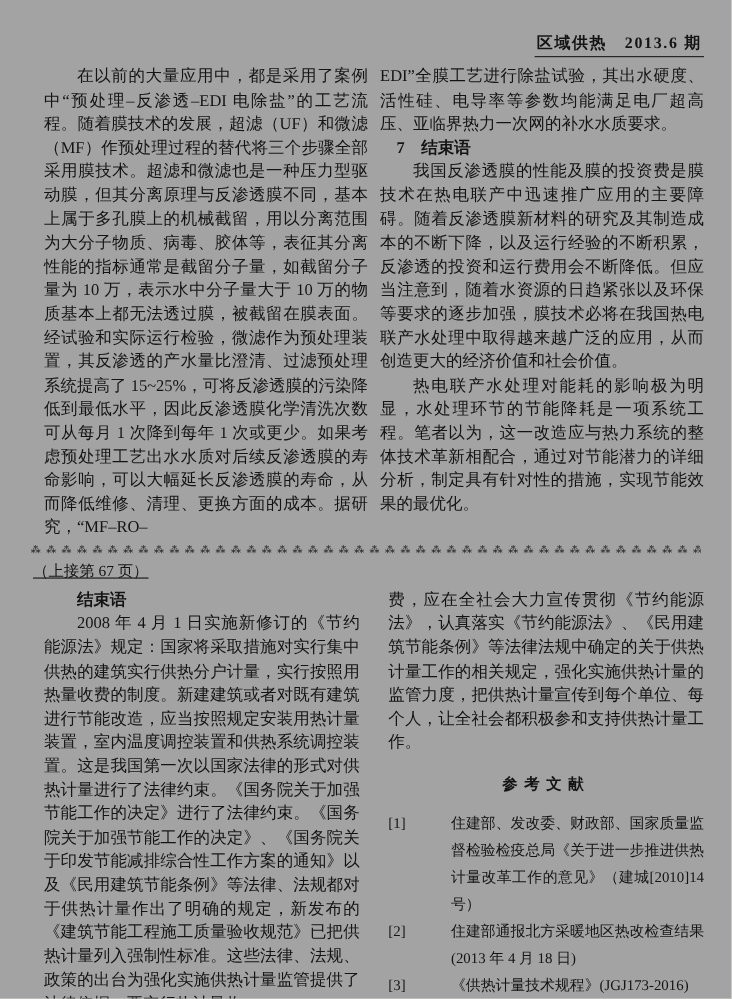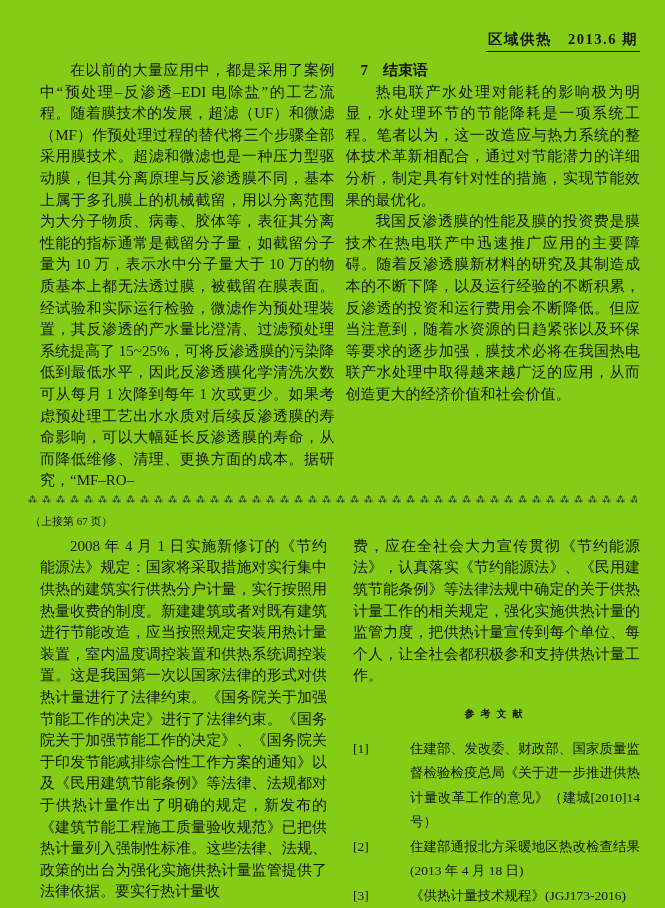--- a/index.html
+++ b/index.html
@@ -5,21 +5,21 @@
   html, body {
     margin: 0;
     padding: 0;
     background: #e8e8e4;
   }
   .page {
     position: relative;
     width: 665px;
     height: 908px;
     margin: 0 auto;
-    background: #84cc16;
+    background: #a3a3a3;
     color: #141414;
     font-family: "Liberation Serif", "DejaVu Serif", serif;
     overflow: hidden;
     box-sizing: border-box;
   }
   .header-row {
     margin: 30px 25px 0 40px;
     text-align: right;
     height: 24px;
   }
@@ -55,33 +55,34 @@
     margin: 3px 28px 0 28px;
     height: 14px;
     font-size: 9px;
     letter-spacing: 5px;
     white-space: nowrap;
     overflow: hidden;
     color: #1c1c1c;
   }
   .continuation-note {
     margin: 2px 25px 0 30px;
-    font-size: 11px;
+    font-size: 14px;
     line-height: 20px;
+    text-decoration: underline;
   }
   .cols-bottom { margin-top: 5px; }
   .conclusion-heading {
     font-weight: bold;
     margin: 0;
     text-indent: 2em;
   }
   .refs-heading {
     font-weight: bold;
     text-align: center;
-    font-size: 10px;
+    font-size: 14px;
     letter-spacing: 6px;
     margin: 16px 0 12px 0;
   }
   .ref-list { margin: 0; }
   .ref-item {
     display: flex;
     font-size: 13.5px;
     line-height: 24.5px;
     text-align: justify;
   }
@@ -98,32 +99,34 @@
 
   <div class="header-row">
     <span class="journal-header">区域供热　2013.6 期</span>
   </div>
 
   <div class="cols cols-top">
     <div class="col">
       <p class="indent">在以前的大量应用中，都是采用了案例中“预处理–反渗透–EDI 电除盐”的工艺流程。随着膜技术的发展，超滤（UF）和微滤（MF）作预处理过程的替代将三个步骤全部采用膜技术。超滤和微滤也是一种压力型驱动膜，但其分离原理与反渗透膜不同，基本上属于多孔膜上的机械截留，用以分离范围为大分子物质、病毒、胶体等，表征其分离性能的指标通常是截留分子量，如截留分子量为 10 万，表示水中分子量大于 10 万的物质基本上都无法透过膜，被截留在膜表面。经试验和实际运行检验，微滤作为预处理装置，其反渗透的产水量比澄清、过滤预处理系统提高了 15~25%，可将反渗透膜的污染降低到最低水平，因此反渗透膜化学清洗次数可从每月 1 次降到每年 1 次或更少。如果考虑预处理工艺出水水质对后续反渗透膜的寿命影响，可以大幅延长反渗透膜的寿命，从而降低维修、清理、更换方面的成本。据研究，“MF–RO–</p>
     </div>
     <div class="col">
+      <p>EDI”全膜工艺进行除盐试验，其出水硬度、活性硅、电导率等参数均能满足电厂超高压、亚临界热力一次网的补水水质要求。</p>
       <p class="sec-heading">7　结束语</p>
+      <p class="indent">我国反渗透膜的性能及膜的投资费是膜技术在热电联产中迅速推广应用的主要障碍。随着反渗透膜新材料的研究及其制造成本的不断下降，以及运行经验的不断积累，反渗透的投资和运行费用会不断降低。但应当注意到，随着水资源的日趋紧张以及环保等要求的逐步加强，膜技术必将在我国热电联产水处理中取得越来越广泛的应用，从而创造更大的经济价值和社会价值。</p>
       <p class="indent">热电联产水处理对能耗的影响极为明显，水处理环节的节能降耗是一项系统工程。笔者以为，这一改造应与热力系统的整体技术革新相配合，通过对节能潜力的详细分析，制定具有针对性的措施，实现节能效果的最优化。</p>
-      <p class="indent">我国反渗透膜的性能及膜的投资费是膜技术在热电联产中迅速推广应用的主要障碍。随着反渗透膜新材料的研究及其制造成本的不断下降，以及运行经验的不断积累，反渗透的投资和运行费用会不断降低。但应当注意到，随着水资源的日趋紧张以及环保等要求的逐步加强，膜技术必将在我国热电联产水处理中取得越来越广泛的应用，从而创造更大的经济价值和社会价值。</p>
     </div>
   </div>
 
   <div class="divider">⁂⁂⁂⁂⁂⁂⁂⁂⁂⁂⁂⁂⁂⁂⁂⁂⁂⁂⁂⁂⁂⁂⁂⁂⁂⁂⁂⁂⁂⁂⁂⁂⁂⁂⁂⁂⁂⁂⁂⁂⁂⁂⁂⁂⁂⁂</div>
 
   <div class="continuation-note">（上接第 67 页）</div>
 
   <div class="cols cols-bottom">
     <div class="col">
+      <p class="conclusion-heading">结束语</p>
       <p class="indent">2008 年 4 月 1 日实施新修订的《节约能源法》规定：国家将采取措施对实行集中供热的建筑实行供热分户计量，实行按照用热量收费的制度。新建建筑或者对既有建筑进行节能改造，应当按照规定安装用热计量装置，室内温度调控装置和供热系统调控装置。这是我国第一次以国家法律的形式对供热计量进行了法律约束。《国务院关于加强节能工作的决定》进行了法律约束。《国务院关于加强节能工作的决定》、《国务院关于印发节能减排综合性工作方案的通知》以及《民用建筑节能条例》等法律、法规都对于供热计量作出了明确的规定，新发布的《建筑节能工程施工质量验收规范》已把供热计量列入强制性标准。这些法律、法规、政策的出台为强化实施供热计量监管提供了法律依据。要实行热计量收</p>
     </div>
     <div class="col">
       <p>费，应在全社会大力宣传贯彻《节约能源法》，认真落实《节约能源法》、《民用建筑节能条例》等法律法规中确定的关于供热计量工作的相关规定，强化实施供热计量的监管力度，把供热计量宣传到每个单位、每个人，让全社会都积极参和支持供热计量工作。</p>
       <div class="refs-heading">参考文献</div>
       <div class="ref-list">
         <div class="ref-item">
           <span class="ref-label">[1]</span>
           <span class="ref-text">住建部、发改委、财政部、国家质量监督检验检疫总局《关于进一步推进供热计量改革工作的意见》（建城[2010]14 号）</span>
         </div>

